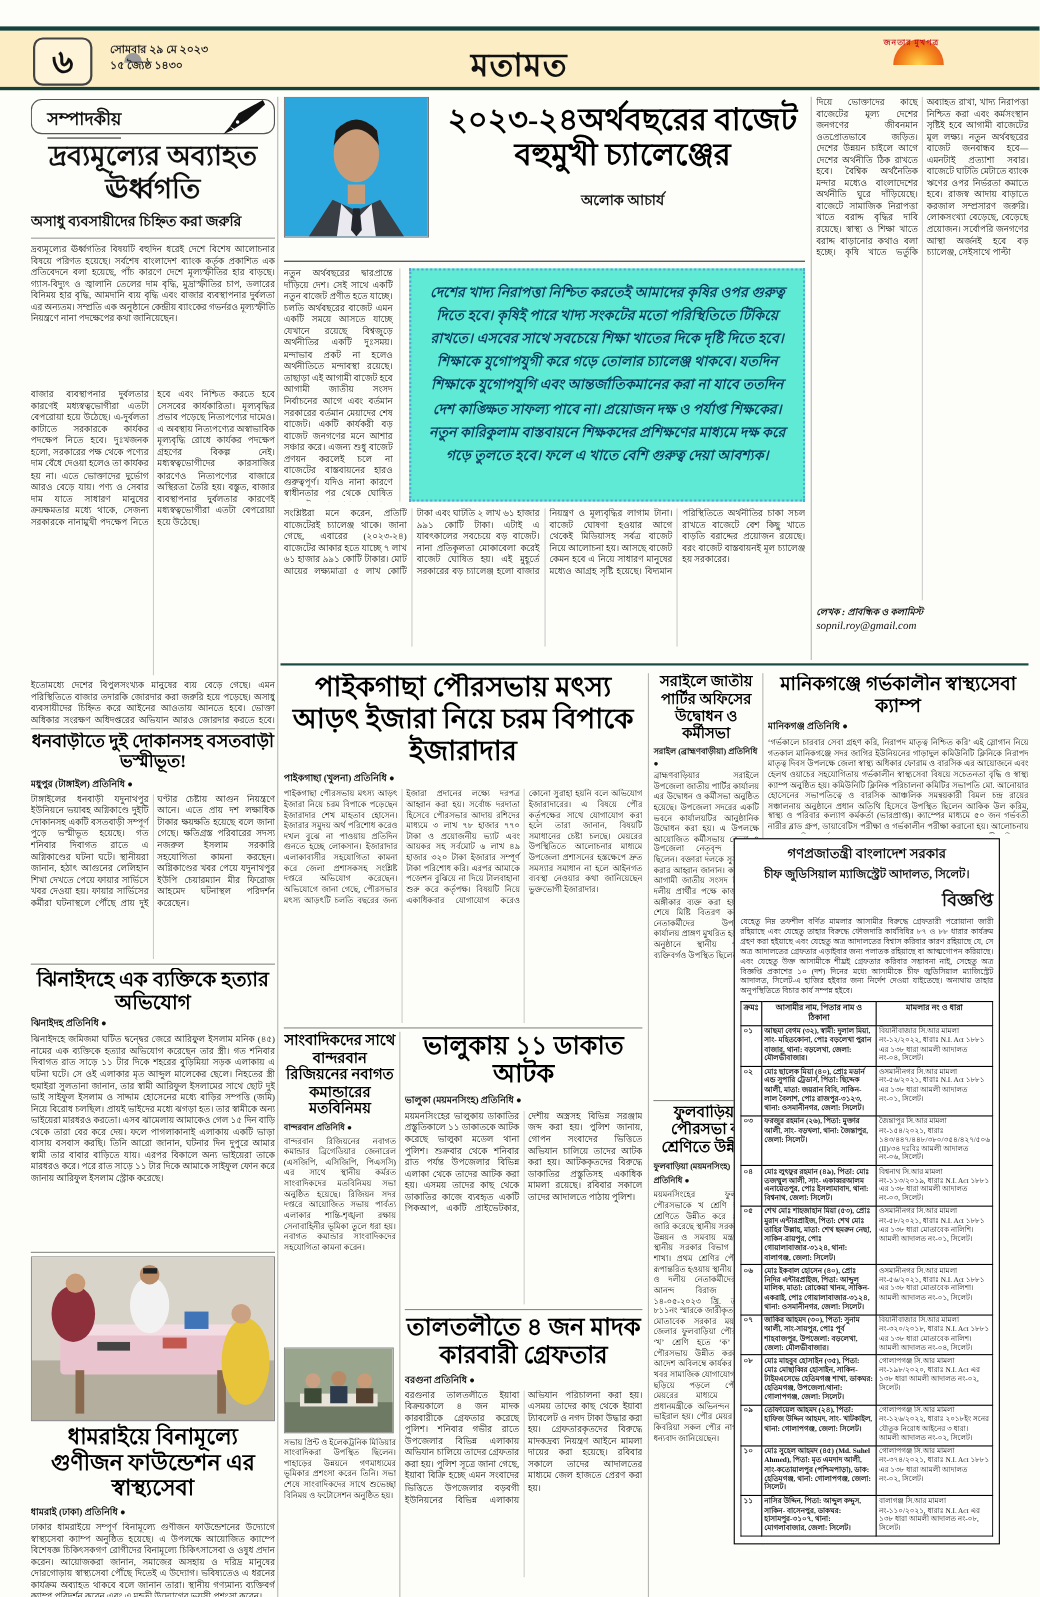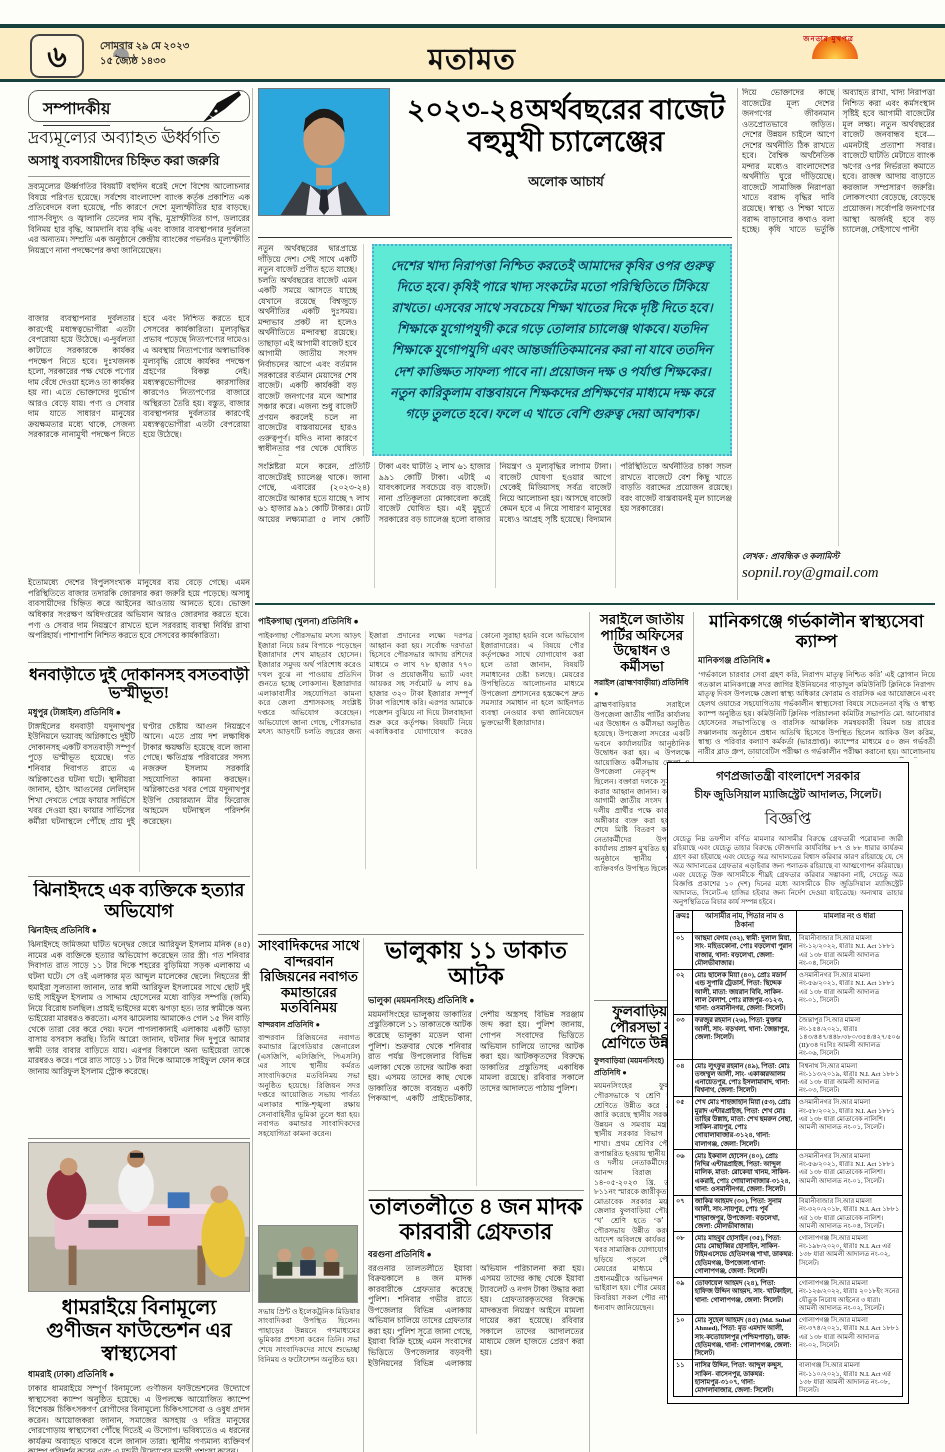--- a/index.html
+++ b/index.html
@@ -46,43 +46,43 @@
   .cols2{columns:2;column-gap:8px;column-rule:1px solid #ccc}
   .cols3{columns:3;column-gap:8px;column-rule:1px solid #ccc}
   .cols4{columns:4;column-gap:9px;column-rule:1px solid #ccc}
 
   
   .ed-labelbox{border:1.5px solid #555;border-radius:10px;height:32px;position:relative;
        margin-bottom:6px}
   .ed-label{font-size:16px;font-weight:bold;position:absolute;left:14px;top:5px;
        border-bottom:1px solid #333;padding-bottom:2px}
   .pen{position:absolute;right:6px;top:-2px}
-  .ed-title{font-size:17px;font-weight:normal;text-align:left;line-height:1.2}
+  .ed-title{font-size:25px;font-weight:bold;text-align:center;line-height:1.2}
   .ed-sub{font-size:13px;font-weight:bold;margin:3px 0 5px 0;
        border-bottom:1px solid #999;padding-bottom:4px}
 
   
   .ma-top{display:flex;gap:10px;border-bottom:1.5px solid #333;padding-bottom:6px;height:150px}
   .ma-photo{flex:0 0 132px;height:128px;border:1px solid #777}
   .ma-titlewrap{flex:1;text-align:center;padding-top:6px}
   .ma-byline{font-size:13px;font-weight:bold;margin-top:14px}
   .ma-mid{display:flex;gap:8px;height:212px;margin-top:6px}
   .ma-mid-col{flex:0 0 106px;border-right:1px solid #ccc;padding-right:6px}
   .quote{flex:1;background:#5eead4;border:2px dotted #5aa6d0;padding:10px 14px;
        font-size:12.8px;font-weight:bold;font-style:italic;color:#0b3d63;text-align:center;
        line-height:1.65}
   .ma-bot{height:126px;margin-top:6px}
   .credit{font-size:8.5px;font-weight:bold;font-style:italic;margin-top:4px}
-  .credit-email{font-size:15px;font-style:italic}
+  .credit-email{font-size:10px;font-style:italic}
 
   
   .notice{border:1.2px solid #000;background:#fff;padding:4px 5px}
   .nt-h1{font-size:12px;font-weight:bold;text-align:center}
   .nt-h2{font-size:10.5px;font-weight:bold;text-align:center}
-  .nt-title{font-size:16px;font-weight:normal;text-align:center;margin:2px 0}
+  .nt-title{font-size:16px;font-weight:bold;text-align:right;margin:2px 0}
   .nt-pre{font-size:6.9px;line-height:1.3;text-align:justify;margin-bottom:3px}
   .nt-tablewrap{max-height:492px;overflow:hidden}
   table.nt{width:100%;border-collapse:collapse}
   table.nt th,table.nt td{border:1px solid #000;font-size:6.6px;line-height:1.25;
        padding:1.5px 2px;vertical-align:top;text-align:left}
   table.nt th{font-weight:bold;text-align:center;font-size:7.2px}
   td.cno{width:13px;text-align:center;font-weight:bold}
   td.cname{width:118px;font-weight:bold}
   td.ccase{width:96px}
 
@@ -160,20 +160,21 @@
   <div class="ma-bot body cols4" style="overflow:hidden">সংশ্লিষ্টরা মনে করেন, প্রতিটি বাজেটেরই চ্যালেঞ্জ থাকে। জানা গেছে, এবারের (২০২৩-২৪) বাজেটের আকার হতে যাচ্ছে ৭ লাখ ৬১ হাজার ৯৯১ কোটি টাকার। মোট আয়ের লক্ষ্যমাত্রা ৫ লাখ কোটি টাকা এবং ঘাটতি ২ লাখ ৬১ হাজার ৯৯১ কোটি টাকা। এটাই এ যাবৎকালের সবচেয়ে বড় বাজেট। নানা প্রতিকূলতা মোকাবেলা করেই বাজেট ঘোষিত হয়। এই মুহূর্তে সরকারের বড় চ্যালেঞ্জ হলো বাজার নিয়ন্ত্রণ ও মূল্যবৃদ্ধির লাগাম টানা। বাজেট ঘোষণা হওয়ার আগে থেকেই মিডিয়াসহ সর্বত্র বাজেট নিয়ে আলোচনা হয়। আসছে বাজেট কেমন হবে এ নিয়ে সাধারণ মানুষের মধ্যেও আগ্রহ সৃষ্টি হয়েছে। বিদ্যমান পরিস্থিতিতে অর্থনীতির চাকা সচল রাখতে বাজেটে বেশ কিছু খাতে বাড়তি বরাদ্দের প্রয়োজন রয়েছে। বরং বাজেট বাস্তবায়নই মূল চ্যালেঞ্জ হয় সরকারের।</div>
 </section>
 
 <section class="blk" style="left:742px;top:88px;width:193px;height:510px">
   <div class="body cols2" style="height:458px;overflow:hidden">দিয়ে ভোক্তাদের কাছে বাজেটের মূল্য দেশের জনগণের জীবনমান ওতপ্রোতভাবে জড়িত। দেশের উন্নয়ন চাইলে আগে দেশের অর্থনীতি ঠিক রাখতে হবে। বৈশ্বিক অর্থনৈতিক মন্দার মধ্যেও বাংলাদেশের অর্থনীতি ঘুরে দাঁড়িয়েছে। বাজেটে সামাজিক নিরাপত্তা খাতে বরাদ্দ বৃদ্ধির দাবি রয়েছে। স্বাস্থ্য ও শিক্ষা খাতে বরাদ্দ বাড়ানোর কথাও বলা হচ্ছে। কৃষি খাতে ভর্তুকি অব্যাহত রাখা, খাদ্য নিরাপত্তা নিশ্চিত করা এবং কর্মসংস্থান সৃষ্টিই হবে আগামী বাজেটের মূল লক্ষ্য। নতুন অর্থবছরের বাজেট জনবান্ধব হবে—এমনটাই প্রত্যাশা সবার। বাজেটে ঘাটতি মেটাতে ব্যাংক ঋণের ওপর নির্ভরতা কমাতে হবে। রাজস্ব আদায় বাড়াতে করজাল সম্প্রসারণ জরুরি। লোকসংখ্যা বেড়েছে, বেড়েছে প্রয়োজন। সর্বোপরি জনগণের আস্থা অর্জনই হবে বড় চ্যালেঞ্জ, সেইসাথে পাল্টা</div>
   <div class="credit">লেখক : প্রাবন্ধিক ও কলামিস্ট</div>
   <div class="credit-email">sopnil.roy@gmail.com</div>
 </section>
 
 <section class="blk" style="left:258px;top:612px;width:326px;height:318px">
+  <h2 class="hl hl-xl">পাইকগাছা পৌরসভায় মৎস্য আড়ৎ ইজারা নিয়ে চরম বিপাকে ইজারাদার</h2>
   <div class="byline">পাইকগাছা (খুলনা) প্রতিনিধি ●</div>
   <div class="body-sm cols3" style="height:238px;overflow:hidden">পাইকগাছা পৌরসভায় মৎস্য আড়ৎ ইজারা নিয়ে চরম বিপাকে পড়েছেন ইজারাদার শেখ মাহতাব হোসেন। ইজারার সমুদয় অর্থ পরিশোধ করেও দখল বুঝে না পাওয়ায় প্রতিদিন গুনতে হচ্ছে লোকসান। ইজারাদার এলাকাবাসীর সহযোগিতা কামনা করে জেলা প্রশাসকসহ সংশ্লিষ্ট দপ্তরে অভিযোগ করেছেন। অভিযোগে জানা গেছে, পৌরসভার মৎস্য আড়ৎটি চলতি বছরের জন্য ইজারা প্রদানের লক্ষ্যে দরপত্র আহ্বান করা হয়। সর্বোচ্চ দরদাতা হিসেবে পৌরসভার আদায় রশিদের মাধ্যমে ৩ লাখ ৭৮ হাজার ৭৭০ টাকা ও প্রয়োজনীয় ভ্যাট এবং আয়কর সহ সর্বমোট ৬ লাখ ৪৯ হাজার ৩২০ টাকা ইজারার সম্পূর্ণ টাকা পরিশোধ করি। এরপর আমাকে পজেশন বুঝিয়ে না দিয়ে টালবাহানা শুরু করে কর্তৃপক্ষ। বিষয়টি নিয়ে একাধিকবার যোগাযোগ করেও কোনো সুরাহা হয়নি বলে অভিযোগ ইজারাদারের। এ বিষয়ে পৌর কর্তৃপক্ষের সাথে যোগাযোগ করা হলে তারা জানান, বিষয়টি সমাধানের চেষ্টা চলছে। মেয়রের উপস্থিতিতে আলোচনার মাধ্যমে উপজেলা প্রশাসনের হস্তক্ষেপে দ্রুত সমস্যার সমাধান না হলে আইনগত ব্যবস্থা নেওয়ার কথা জানিয়েছেন ভুক্তভোগী ইজারাদার।</div>
 </section>
 
 <section class="blk" style="left:594px;top:612px;width:96px;height:386px">
   <h3 class="hl hl-sm">সরাইলে জাতীয় পার্টির অফিসের উদ্বোধন ও কর্মীসভা</h3>
   <div class="byline" style="font-size:7.5px">সরাইল (ব্রাহ্মণবাড়ীয়া) প্রতিনিধি ●</div>
   <div class="body-sm" style="height:300px;overflow:hidden">ব্রাহ্মণবাড়িয়ার সরাইলে উপজেলা জাতীয় পার্টির কার্যালয় এর উদ্বোধন ও কর্মীসভা অনুষ্ঠিত হয়েছে। উপজেলা সদরের একটি ভবনে কার্যালয়টির আনুষ্ঠানিক উদ্বোধন করা হয়। এ উপলক্ষে আয়োজিত কর্মীসভায় জেলা ও উপজেলা নেতৃবৃন্দ উপস্থিত ছিলেন। বক্তারা দলকে সুসংগঠিত করার আহ্বান জানান। কর্মীসভায় আগামী জাতীয় সংসদ নির্বাচনে দলীয় প্রার্থীর পক্ষে কাজ করার অঙ্গীকার ব্যক্ত করা হয়। সভা শেষে মিষ্টি বিতরণ করা হয়। নেতাকর্মীদের উপস্থিতিতে কার্যালয় প্রাঙ্গণ মুখরিত হয়ে ওঠে। অনুষ্ঠানে স্থানীয় গণ্যমান্য ব্যক্তিবর্গও উপস্থিত ছিলেন।</div>
 </section>
 

